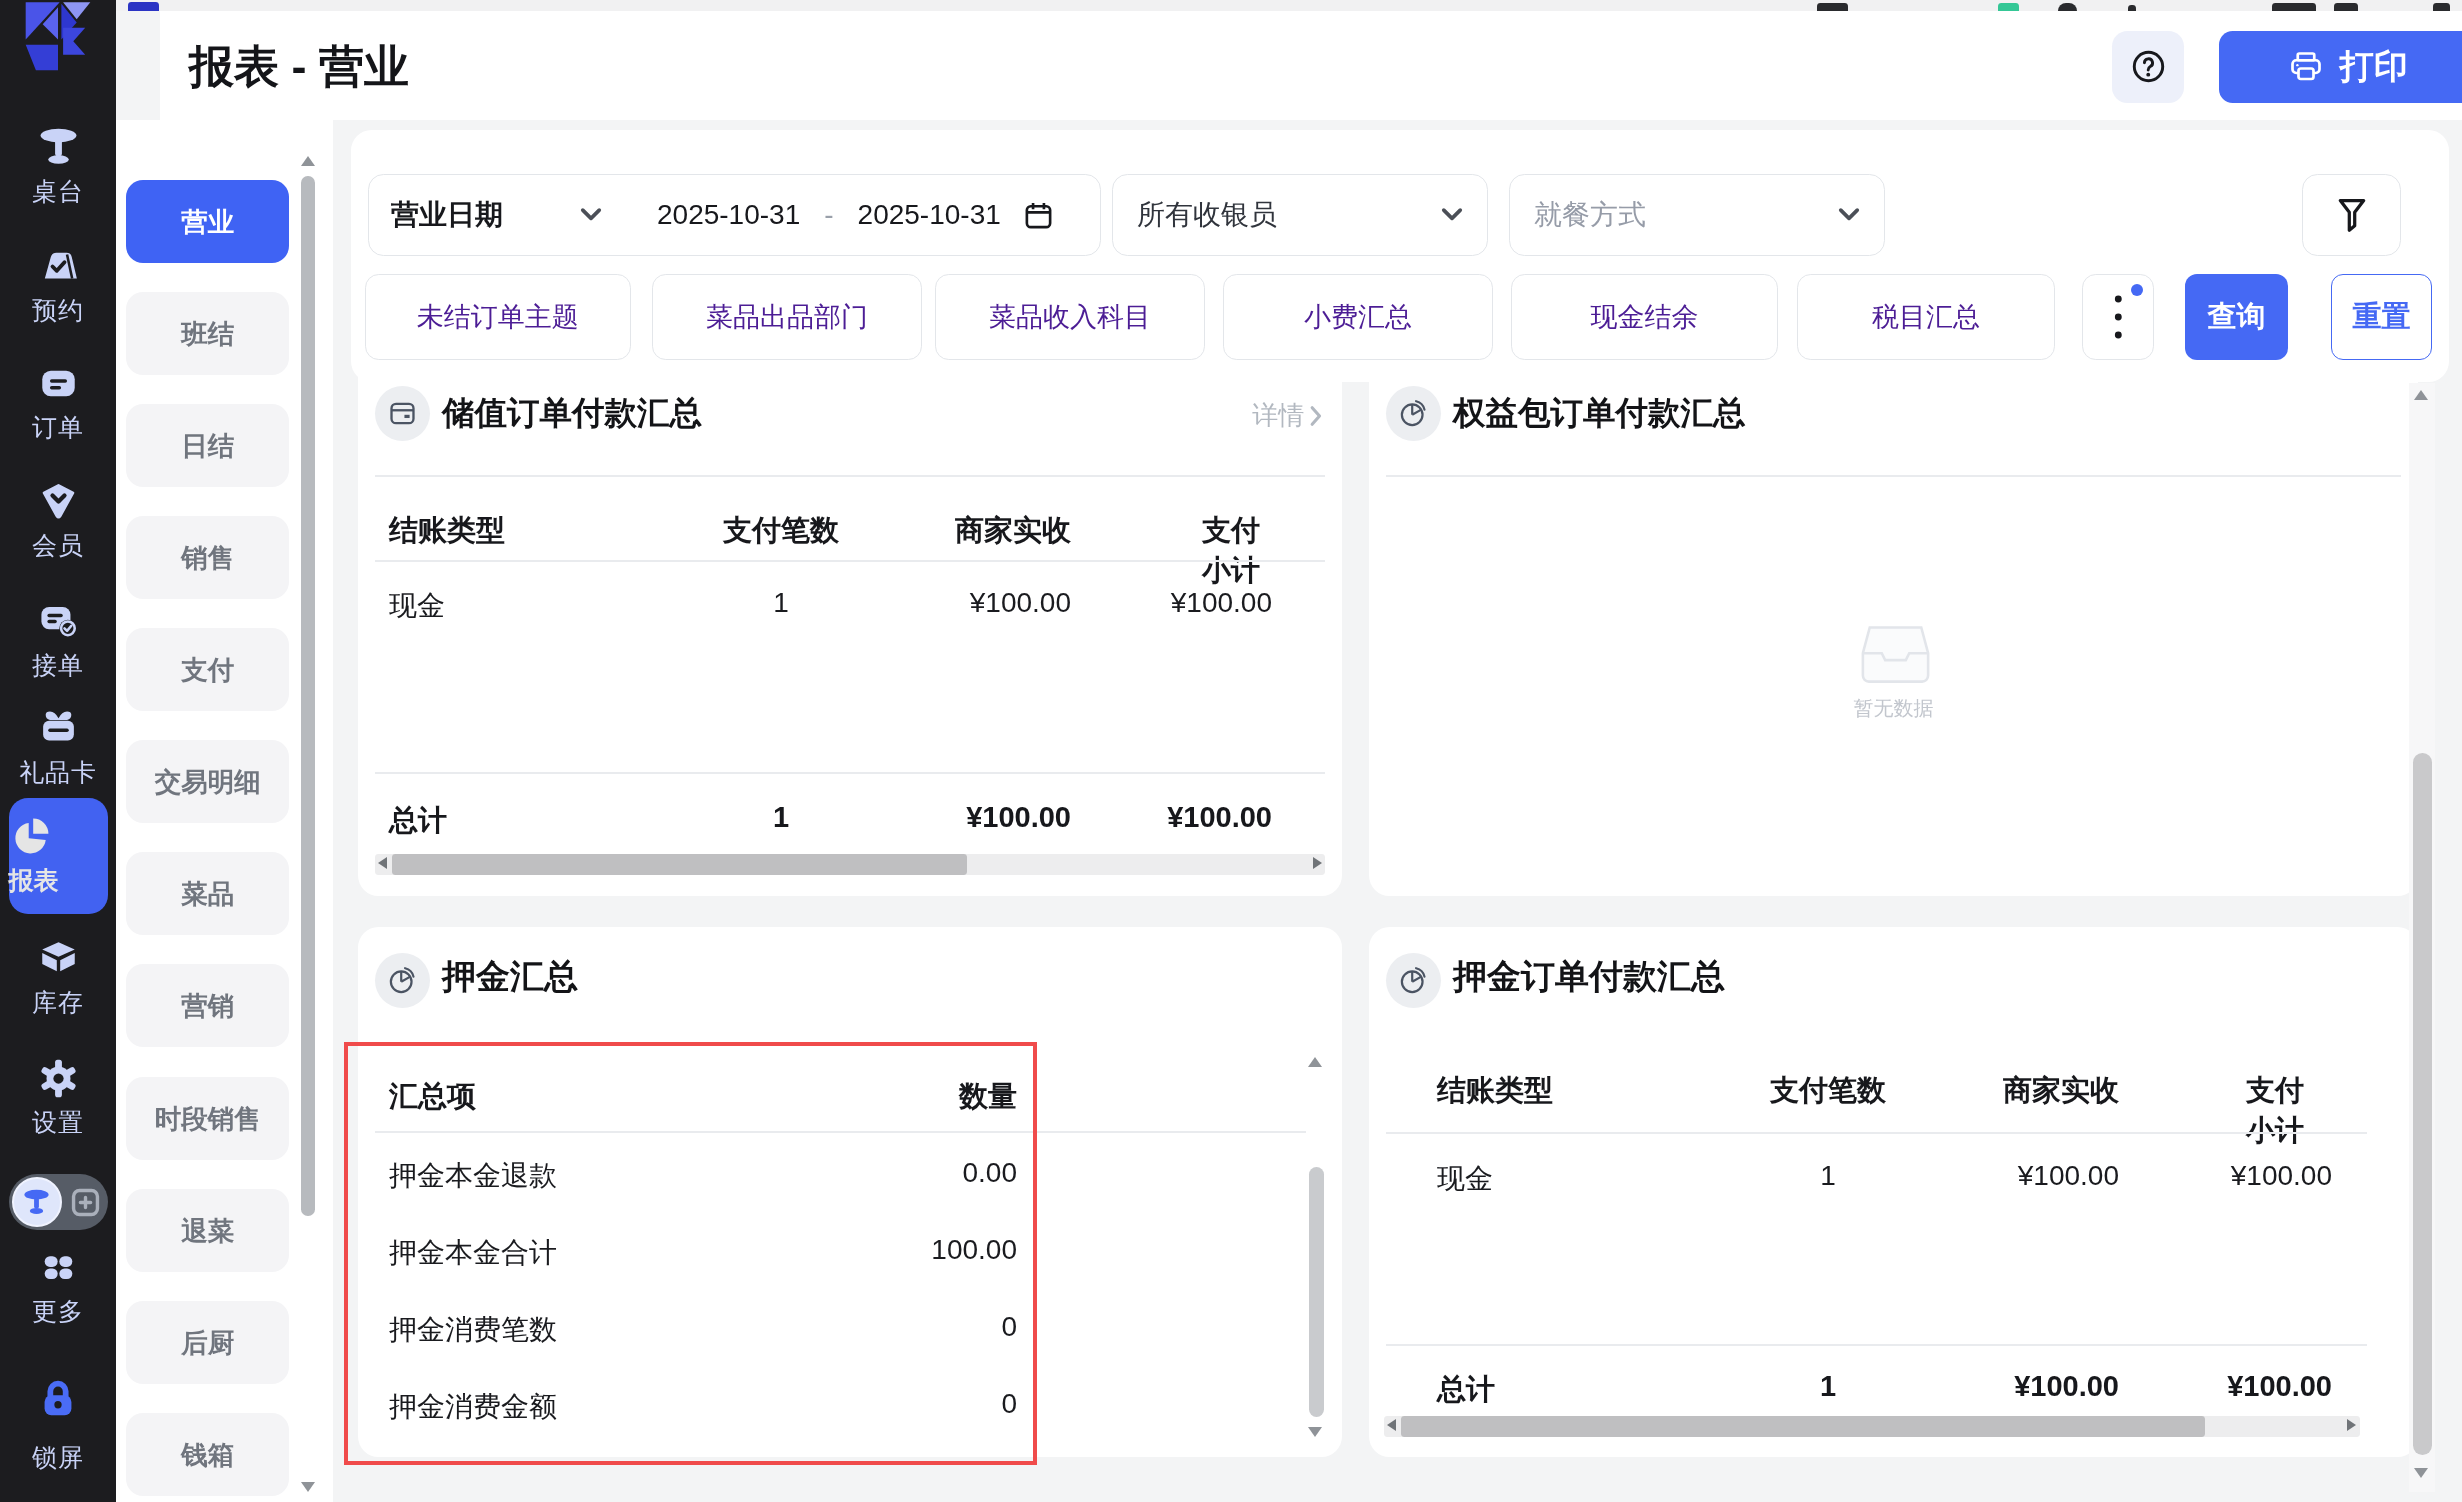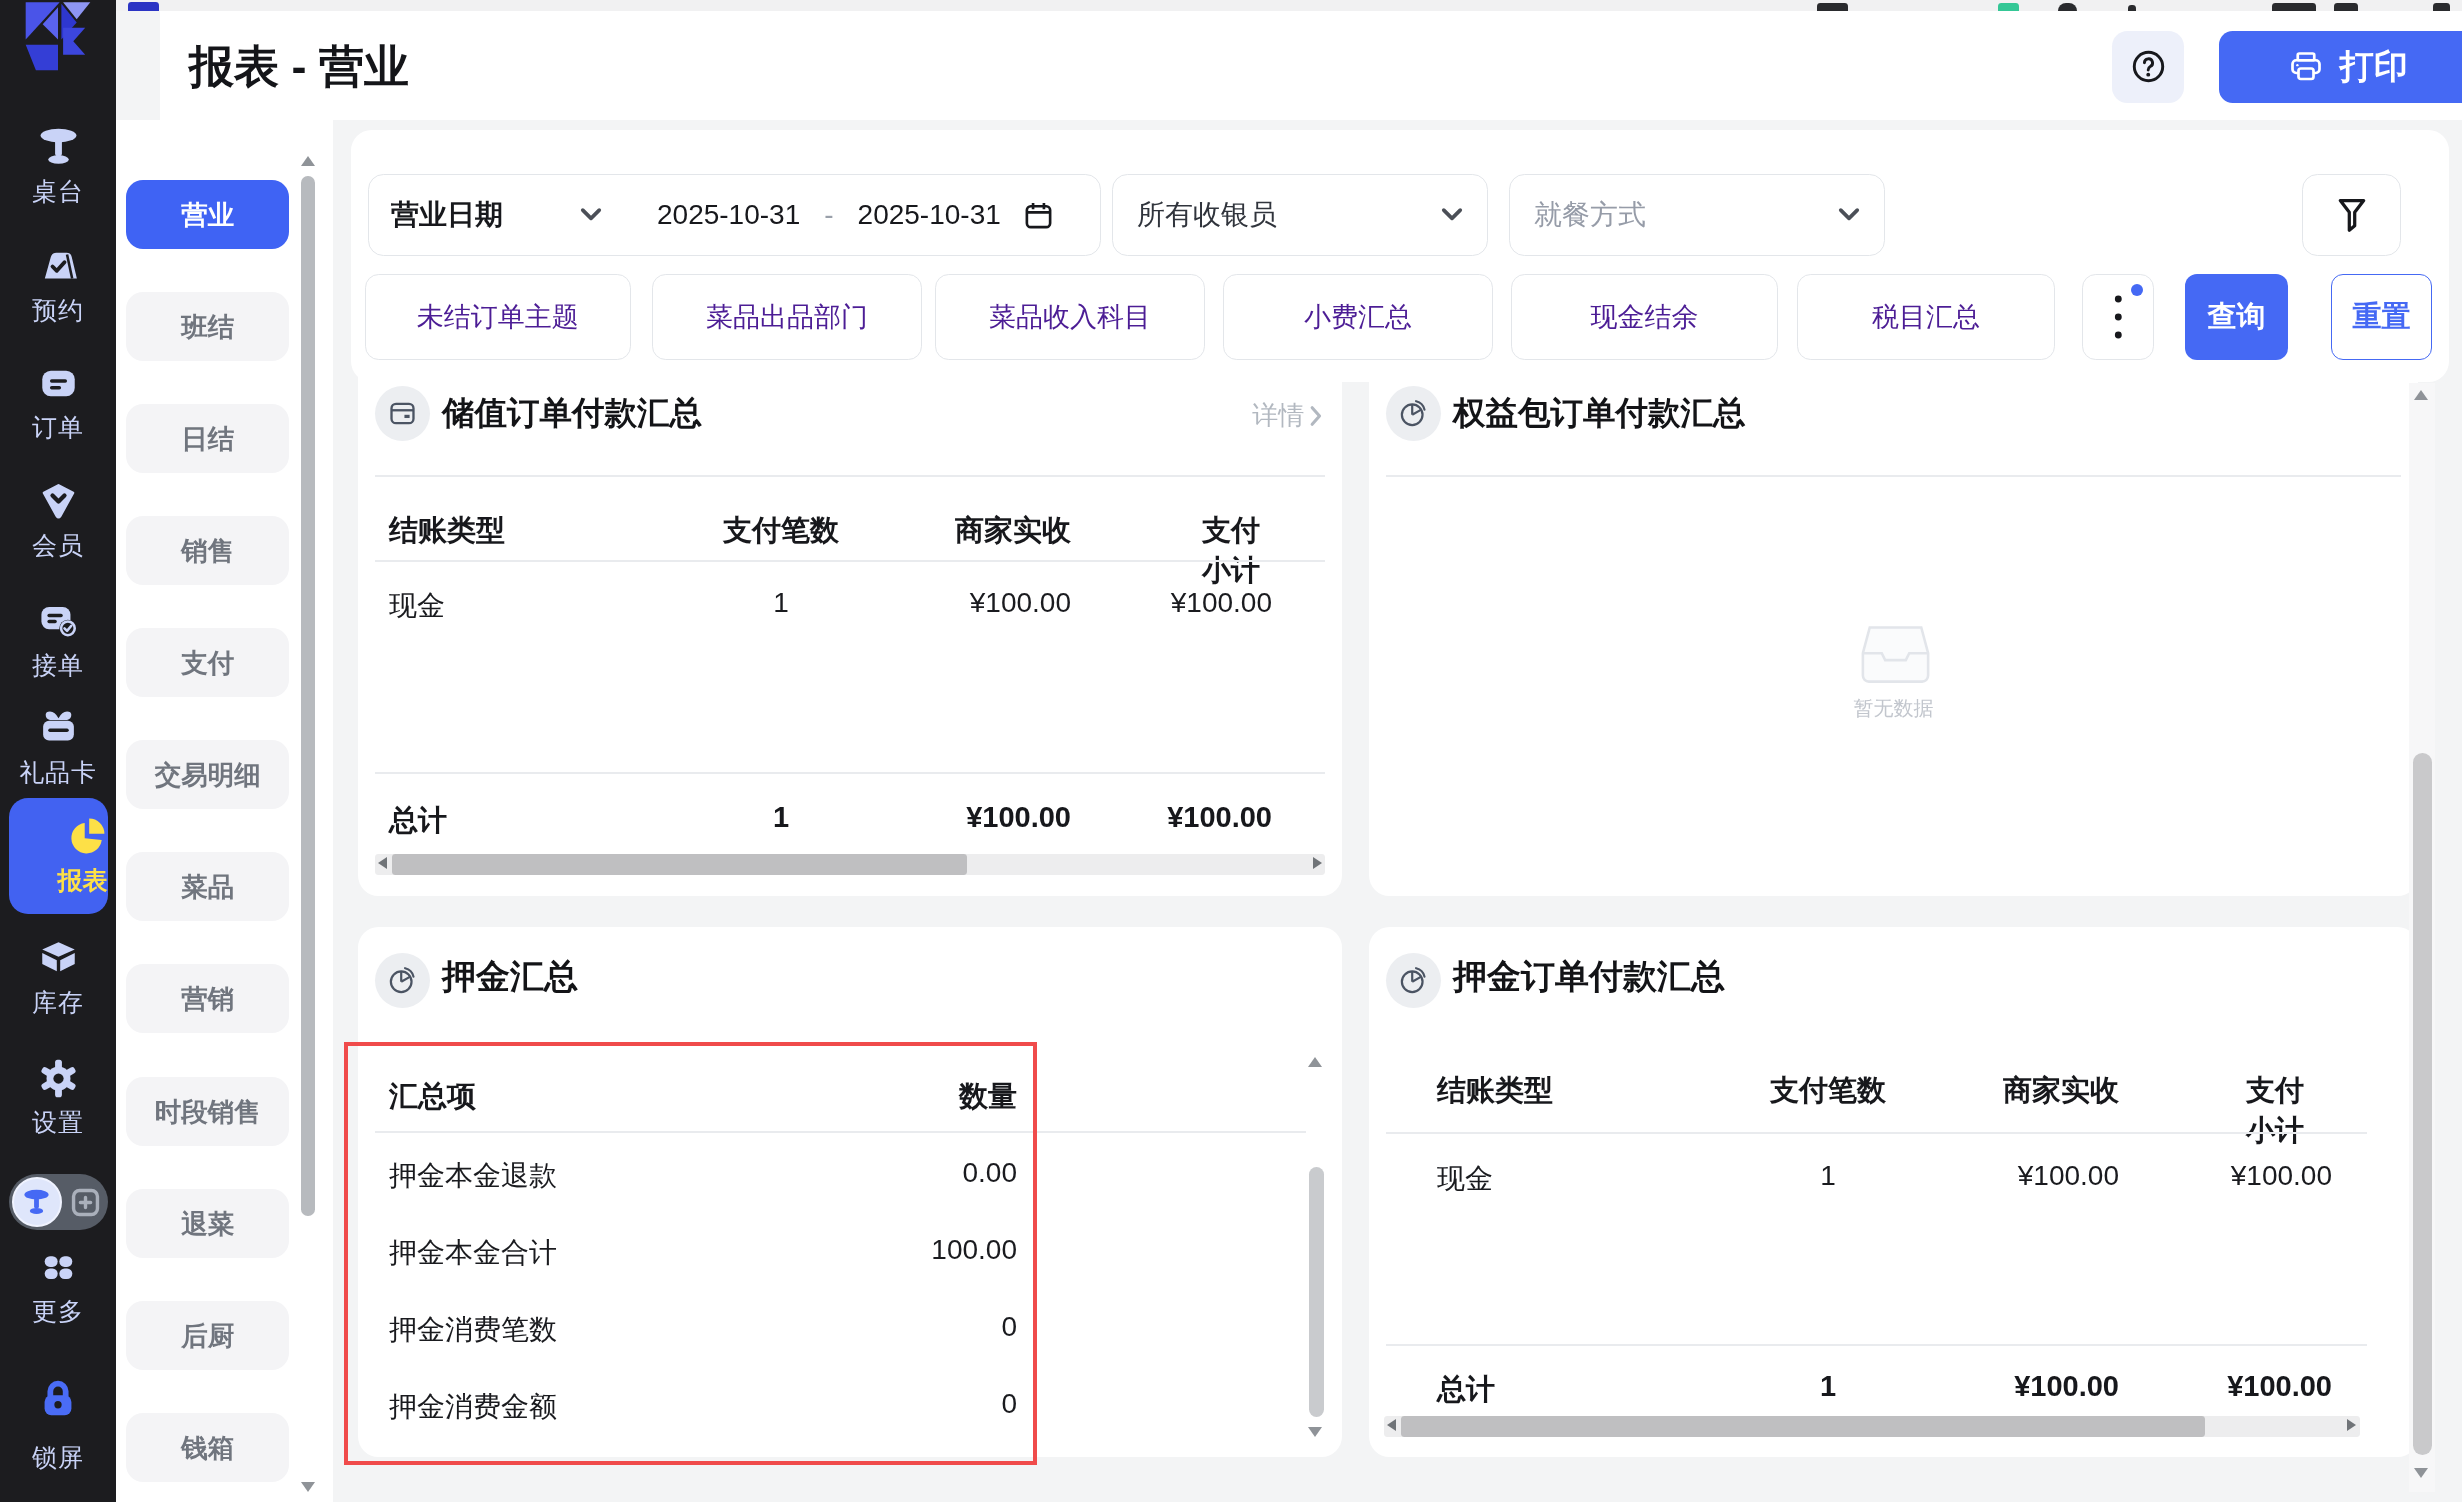--- a/index.html
+++ b/index.html
@@ -10,26 +10,26 @@
   svg { display:block; }
 
   
   .topstrip { left:116px; top:0; width:2346px; height:11px; background:#f1f1f2; z-index:40; }
   .frag { position:absolute; bottom:0; background:#2a2b2e; border-radius:3.4px 3.4px 0 0; }
 
   
   .sidebar { left:0; top:0; width:116px; height:1502px; background:#1c1c1f; z-index:45; }
   .sb-item { position:absolute; left:0; width:116px; display:flex; flex-direction:column; align-items:center; gap:6.8px; color:#c9d3f7; }
   .sb-item .lbl { font-size:25px; letter-spacing:0.9px; }
-  .sb-active { position:absolute; left:8.6px; width:99px; height:116px; background:#4262f1; border-radius:19px; display:flex; flex-direction:column; align-items:flex-end; justify-content:center; gap:6.8px; color:#fde047; }
+  .sb-active { position:absolute; left:8.6px; width:99px; height:116px; background:#4262f1; border-radius:19px; display:flex; flex-direction:column; align-items:flex-start; justify-content:center; gap:6.8px; color:#e5e5e5; }
   .sb-active .lbl { font-size:25px; font-weight:bold; }
 
   
   .submenu { left:116px; top:120px; width:217px; height:1383px; background:#fff; z-index:30; }
-  .smb { position:absolute; left:10.3px; width:163px; height:69px; border-radius:17px; background:#f4f4f6;
+  .smb { position:absolute; left:10.3px; width:163px; height:83px; border-radius:17px; background:#f4f4f6;
          display:flex; align-items:center; justify-content:center; font-size:26.5px; font-weight:bold; color:#70757e; }
   .smb.active { background:#3f63f4; color:#fff; }
   .sm-thumb { position:absolute; left:185px; width:13.7px; background:#b7babe; border-radius:6.8px; }
   .sm-arrow { position:absolute; left:185px; width:0; height:0; }
 
   
   .header { left:116px; top:11px; width:2380px; height:109px; background:#fff; z-index:35;margin-left:44px; }
   .title { position:absolute; left:29px; top:26px; font-size:45px; font-weight:bold; color:#141519; }
   .helpbtn { position:absolute; left:1952px; top:19.7px; width:72px; height:72px; border-radius:15.4px; background:#edf0fa;
              display:flex; align-items:center; justify-content:center; color:#17181c; }

